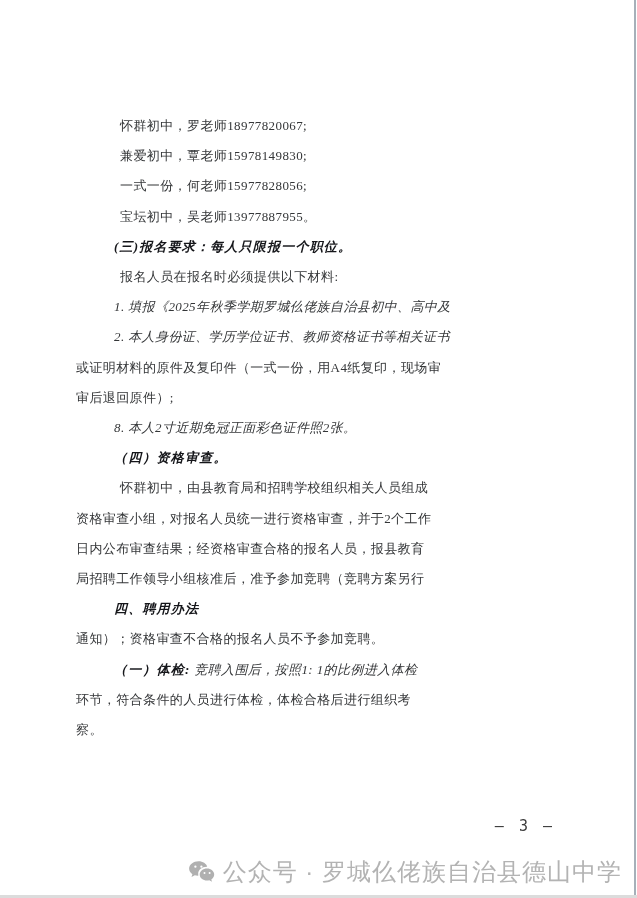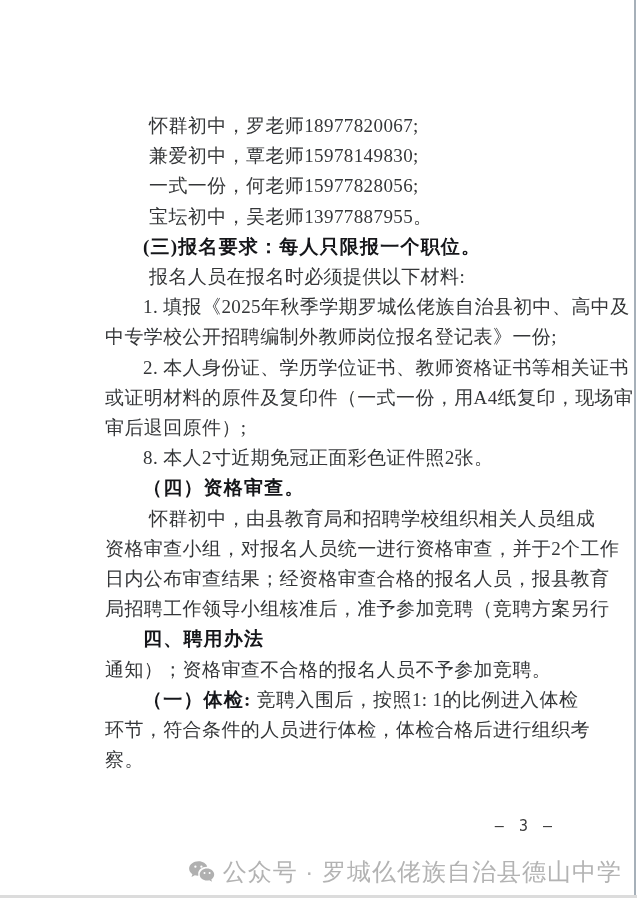--- a/index.html
+++ b/index.html
@@ -29,28 +29,27 @@
     right: 0;
     bottom: 0;
     height: 3px;
     background: #dcdcdc;
   }
   .content {
     position: absolute;
     left: 76px;
     top: 111px;
     width: 500px;
-    font-size: 19px;
+    font-size: 13px;
     line-height: 30.2px;
     color: #343638;
     letter-spacing: 0.4px;
-    margin-left: 29px;
   }
   .ln { white-space: nowrap; }
-  .ind  { padding-left: 38px; }   
+  .ind  { padding-left: 38px; font-style: italic; }   
   .ind2 { padding-left: 44px; }   
   .bold {
     font-weight: bold;
     color: #15161a;
     letter-spacing: 1.2px;
   }
   .pagenum {
     position: absolute;
     top: 817px;
     left: 0;
@@ -81,21 +80,20 @@
 <div class="page">
 
   <div class="content">
     <div class="ln ind2">怀群初中，罗老师18977820067;</div>
     <div class="ln ind2">兼爱初中，覃老师15978149830;</div>
     <div class="ln ind2">一式一份，何老师15977828056;</div>
     <div class="ln ind2">宝坛初中，吴老师13977887955。</div>
     <div class="ln ind bold">(三)报名要求：每人只限报一个职位。</div>
     <div class="ln ind2">报名人员在报名时必须提供以下材料:</div>
     <div class="ln ind">1. 填报《2025年秋季学期罗城仫佬族自治县初中、高中及</div>
-    <div class="ln">中专学校公开招聘编制外教师岗位报名登记表》一份;</div>
     <div class="ln ind">2. 本人身份证、学历学位证书、教师资格证书等相关证书</div>
     <div class="ln">或证明材料的原件及复印件（一式一份，用A4纸复印，现场审</div>
     <div class="ln">审后退回原件）;</div>
     <div class="ln ind">8. 本人2寸近期免冠正面彩色证件照2张。</div>
     <div class="ln ind bold">（四）资格审查。</div>
     <div class="ln ind2">怀群初中，由县教育局和招聘学校组织相关人员组成</div>
     <div class="ln">资格审查小组，对报名人员统一进行资格审查，并于2个工作</div>
     <div class="ln">日内公布审查结果；经资格审查合格的报名人员，报县教育</div>
     <div class="ln">局招聘工作领导小组核准后，准予参加竞聘（竞聘方案另行</div>
     <div class="ln ind bold">四、聘用办法</div>

